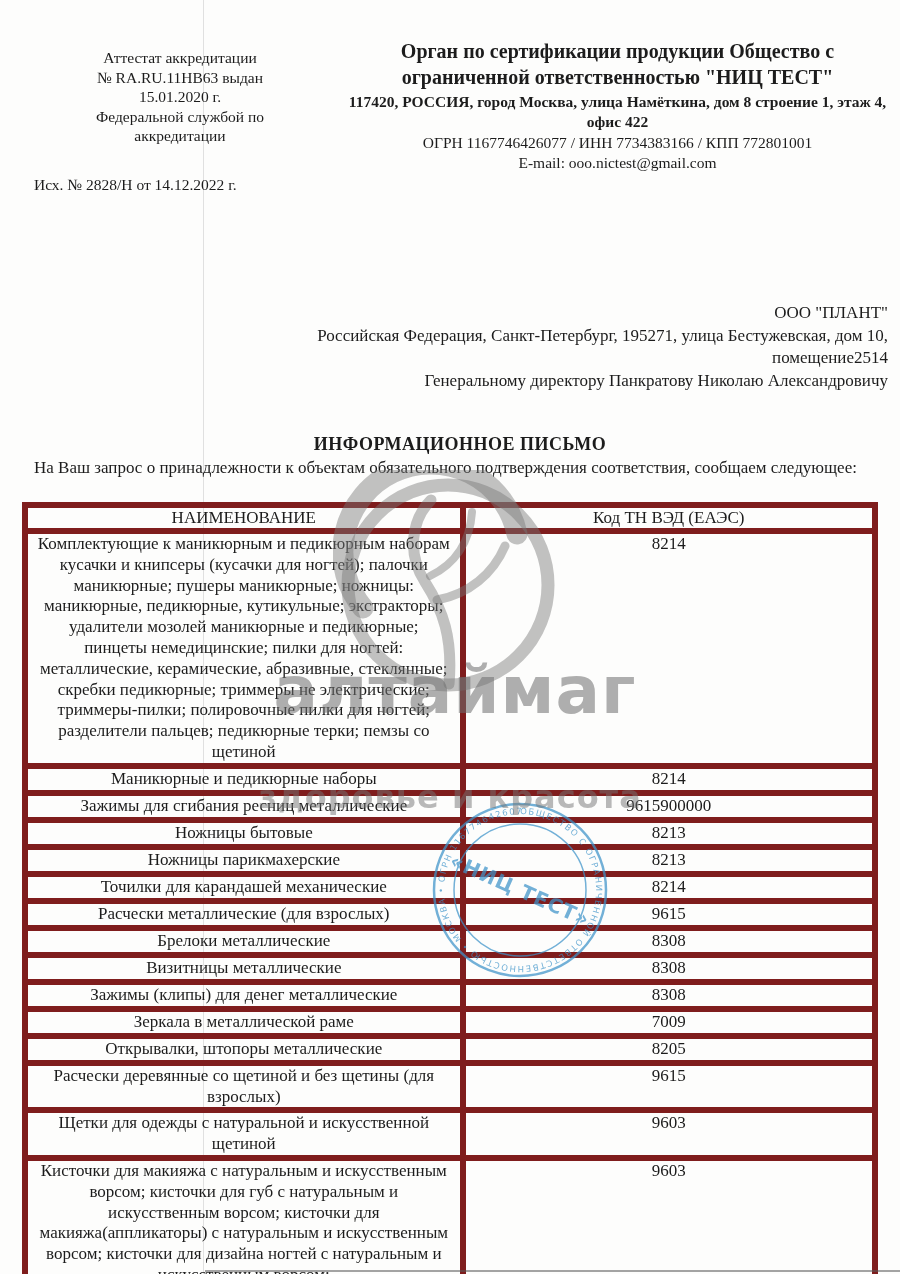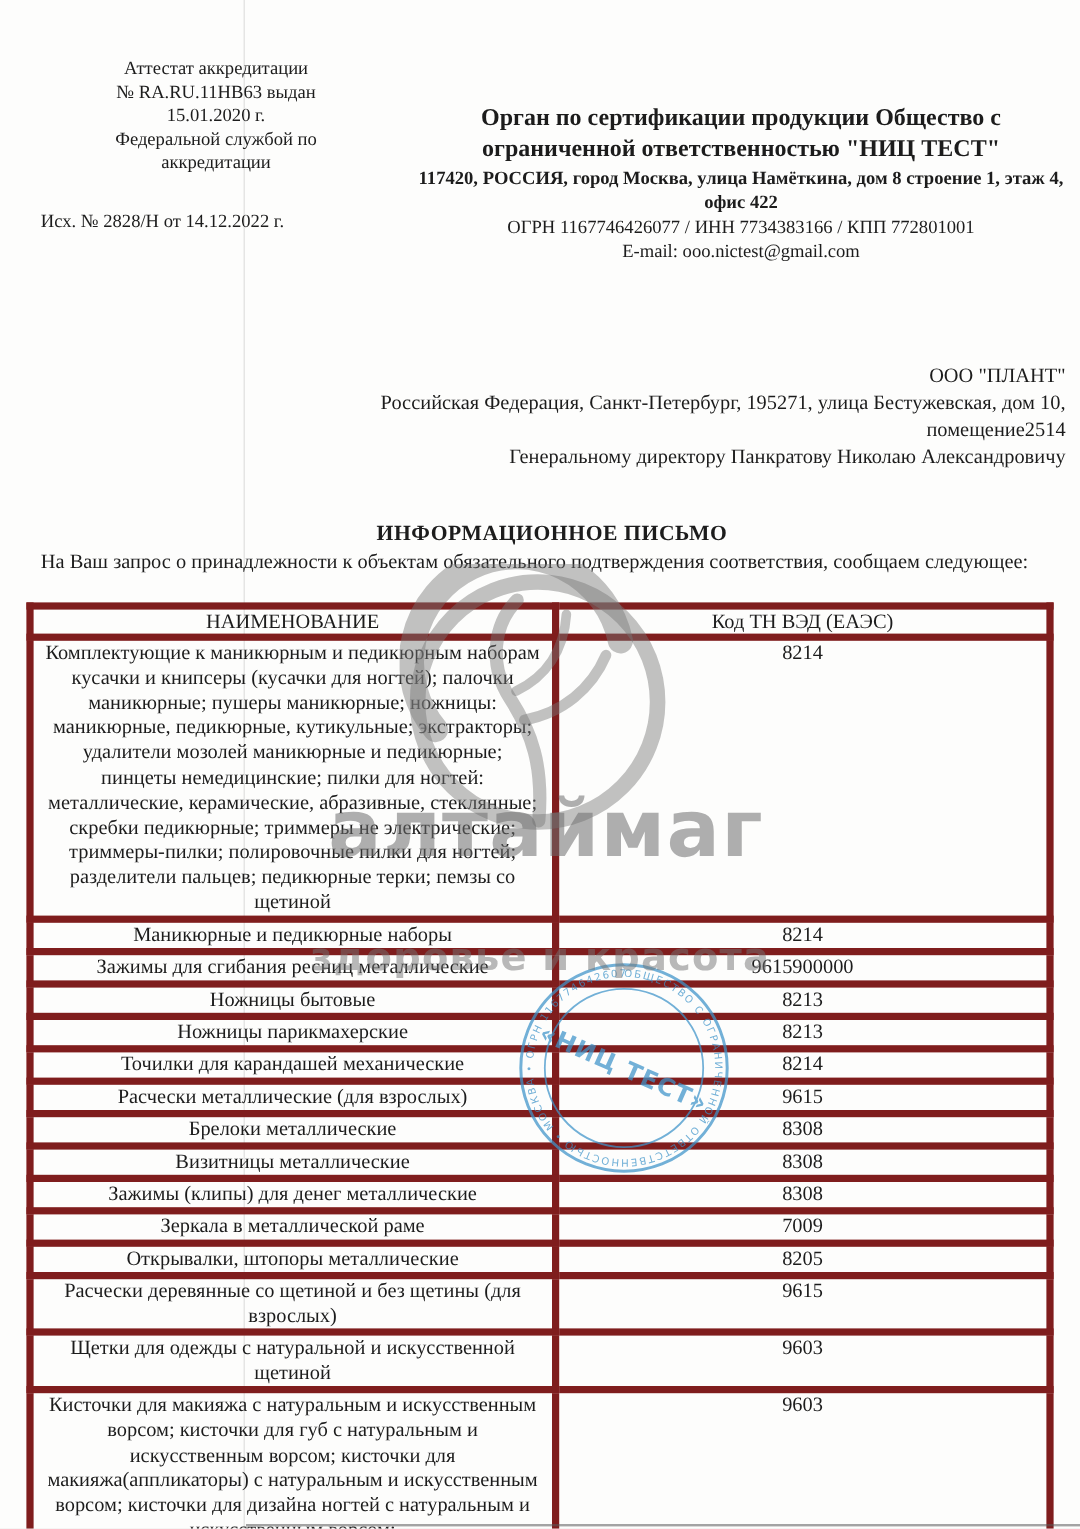--- a/index.html
+++ b/index.html
@@ -9,21 +9,21 @@
     font-family:"Liberation Serif", serif; color:#1c1c1c;
   }
   .fold-line{position:absolute; left:203px; top:0; width:1px; height:100%;
     background:rgba(150,150,150,.28); pointer-events:none;}
   .scan-bottom-edge{position:absolute; left:205px; right:0; bottom:2px; height:2px;
     background:rgba(90,90,90,.55);}
   
   .acc-block{position:absolute; left:50px; top:48px; width:260px;
     text-align:center; font-size:15.5px; line-height:19.5px;}
   .outgoing{position:absolute; left:34px; top:176px; font-size:15.5px;}
-  .org-block{position:absolute; left:345px; top:38px; width:545px; text-align:center;margin-top:47px;}
+  .org-block{position:absolute; left:345px; top:38px; width:545px; text-align:center;}
   .org-name{font-size:20px; font-weight:bold; line-height:26px;}
   .org-addr{font-size:15.5px; font-weight:bold; line-height:20px; margin-top:2px;}
   .org-ids{font-size:15.5px; line-height:20px; margin-top:1px;}
   .org-email{font-size:15.5px; line-height:20px;}
   
   .addressee{position:absolute; right:12px; top:302px; width:620px;
     text-align:right; font-size:17px; line-height:22.5px;}
   
   .letter-title{position:absolute; left:32px; top:434px; width:856px;
     text-align:center; font-size:18px; font-weight:bold; letter-spacing:.5px;}

